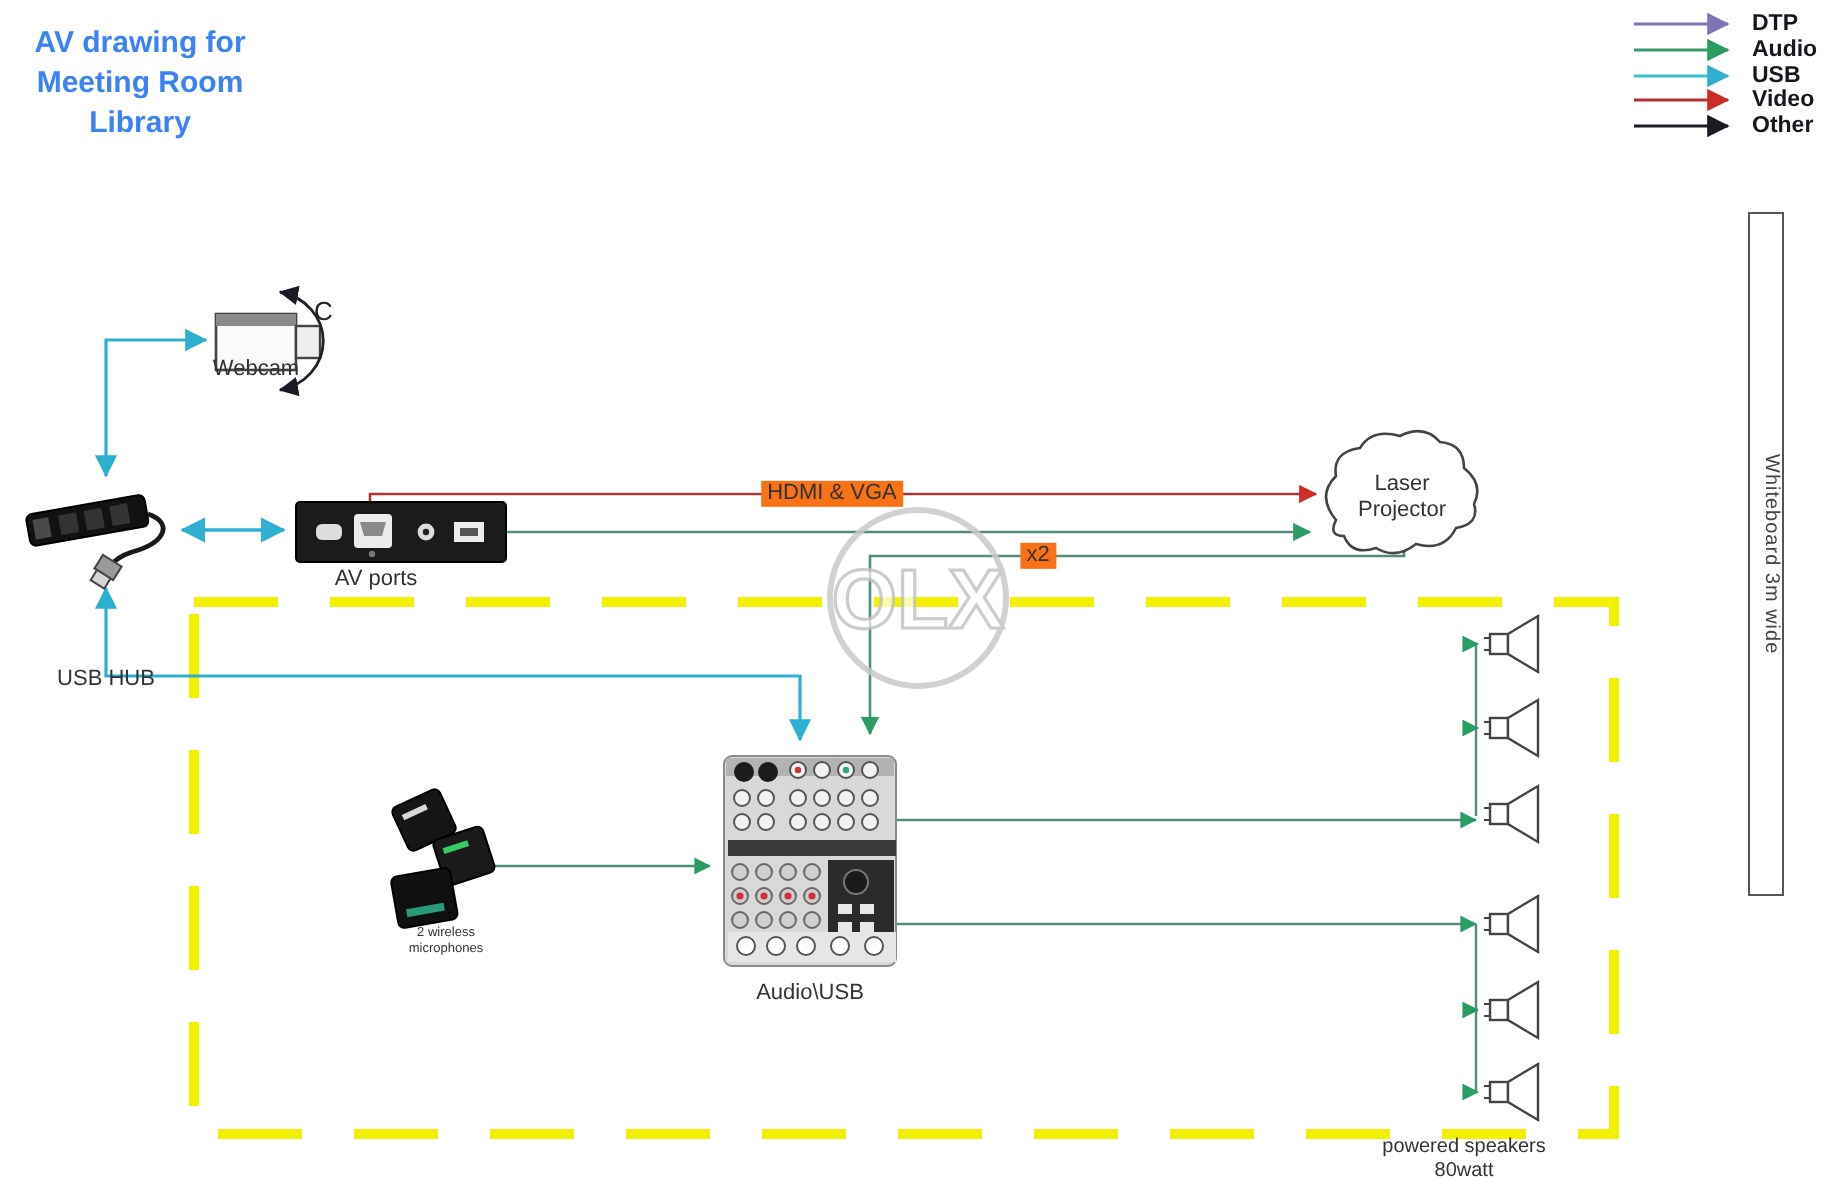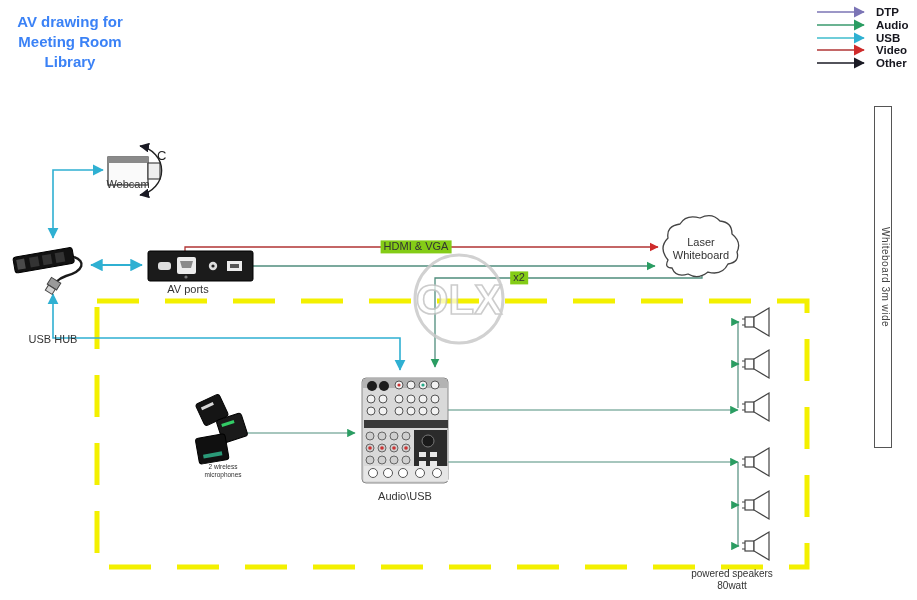--- a/index.html
+++ b/index.html
@@ -1,21 +1,21 @@
 <!DOCTYPE html>
 <html><head>
 <meta charset="utf-8">
 <style>
   html,body{margin:0;padding:0;background:#fff;}
   .canvas{position:relative;width:917px;height:600px;background:#fff;overflow:hidden;
           font-family:"Liberation Sans", sans-serif;color:#333;}
   svg{position:absolute;left:0;top:0;}
   .lbl{position:absolute;white-space:pre-line;line-height:1.2;transform:translate(-50%,-50%);
        text-align:center;font-size:11px;color:#333;}
-  .lbl.onwire{background:#84cc16;padding:0 3px;z-index:5;}
+  .lbl.onwire{background:#f97316;padding:0 3px;z-index:5;}
   .title{position:absolute;left:6px;top:12px;width:128px;text-align:center;
          font-weight:bold;font-size:15px;line-height:1.32;color:#3b82f6;white-space:pre-line;}
   .legend-label{position:absolute;left:876px;font-weight:bold;font-size:11.5px;color:#16161e;
                 transform:none;text-align:left;white-space:nowrap;}
   .whiteboard{position:absolute;left:874px;top:106px;width:16px;height:340px;
               border:1px solid #555;background:#fff;writing-mode:vertical-rl;
               text-align:center;font-size:10px;color:#444;letter-spacing:.5px;}
   .tiny{font-size:6.5px;line-height:1.25;}
   .spk-label{font-size:10px;}
 </style>
@@ -227,21 +227,21 @@
   </svg>
 
   <div class="title">AV drawing for
 Meeting Room
 Library</div>
 
   <div class="lbl" style="left:128px;top:185px;z-index:4;">Webcam</div>
   <div class="lbl" style="left:53px;top:298px;margin-top:42px;">USB HUB</div>
   <div class="lbl" style="left:188px;top:290px;">AV ports</div>
   <div class="lbl" style="left:701px;top:249px;z-index:4;">Laser
-Whiteboard</div>
+Projector</div>
   <div class="lbl" style="left:405px;top:497px;">Audio\USB</div>
   <div class="lbl tiny" style="left:223px;top:471px;">2 wireless
 microphones</div>
   <div class="lbl spk-label" style="left:732px;top:580px;">powered speakers
 80watt</div>
 
   <div class="lbl onwire" style="left:416px;top:247px;">HDMI &amp; VGA</div>
   <div class="lbl onwire" style="left:519px;top:278px;">x2</div>
 
   <div class="whiteboard">Whiteboard 3m wide</div>

